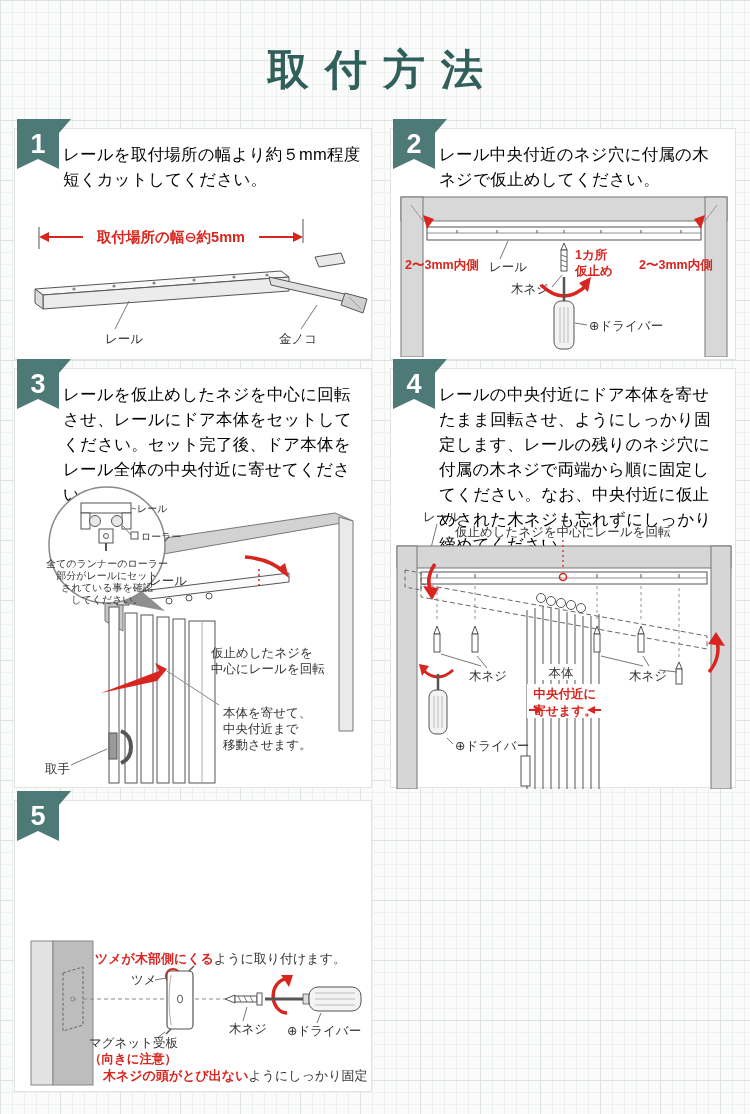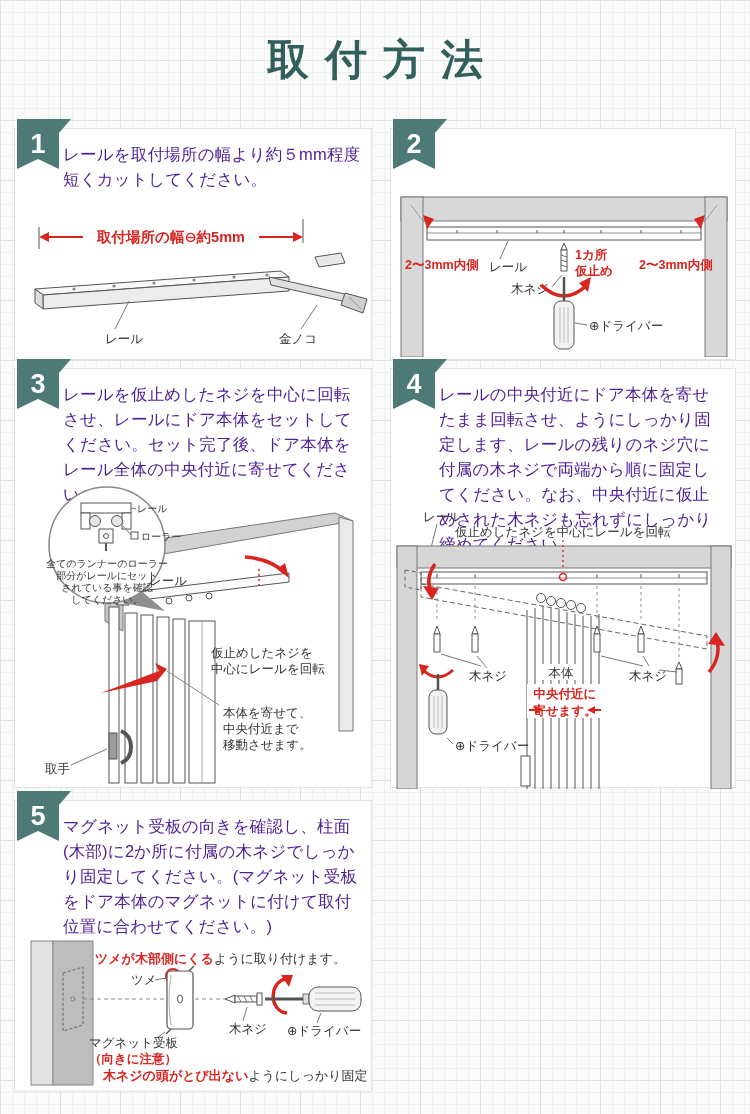--- a/index.html
+++ b/index.html
@@ -8,28 +8,28 @@
     position:relative;width:750px;height:1114px;overflow:hidden;
     background-color:#fafbfa;
     background-image:
       linear-gradient(to right,#dde4de 1px,transparent 1px),
       linear-gradient(to bottom,#dde4de 1px,transparent 1px),
       linear-gradient(to right,#eef2ee 1px,transparent 1px),
       linear-gradient(to bottom,#eef2ee 1px,transparent 1px);
     background-size:60px 60px,60px 60px,12px 12px,12px 12px;
   }
   h1.title{
-    margin:0;padding-top:32px;text-align:center;
+    margin:0;padding-top:42px;text-align:center;
     font-size:42px;font-weight:bold;color:#315f5c;
     letter-spacing:16px;text-indent:16px;
   }
   .card{position:absolute;background:#ffffff;border:1px solid #e2e4e2;box-sizing:border-box;}
   .card p.step-text{
     margin:13px 10px 0 48px;font-size:16.5px;line-height:1.52;
-    color:#4c1d95;letter-spacing:0.2px;word-break:break-all;
+    color:#000000;letter-spacing:0.2px;word-break:break-all;
   }
   .badge{position:absolute;left:2px;top:-10px;width:54px;height:50px;}
   .badge text{fill:#ffffff;font-size:27px;font-weight:bold;}
   svg.il{position:absolute;}
   svg text{font-family:"Liberation Sans","DejaVu Sans",sans-serif;fill:#333;}
   .red{fill:#d9251f;font-weight:bold;}
   .lbl{font-size:12.5px;}
   .sm{font-size:10px;}
 </style>
 </head>
@@ -77,20 +77,21 @@
       <line x1="298" y1="104" x2="282" y2="128" stroke="#777" stroke-width="1"></line>
       <text class="lbl" x="260" y="142">金ノコ</text>
     </svg>
   </div>
 
   <div class="card" style="left:390px;top:128px;width:346px;height:232px;">
     <svg class="badge" viewBox="0 0 54 50">
       <polygon points="0,0 54,0 42,14 42,50 21,40 0,50" fill="#4d7a77"></polygon>
       <text x="21" y="34" text-anchor="middle">2</text>
     </svg>
+    <p class="step-text">レール中央付近のネジ穴に付属の木ネジで仮止めしてください。</p>
     <svg class="il" style="left:0;top:60px;" width="346" height="168" viewBox="0 0 346 168">
       <g>
         <rect x="10" y="8" width="326" height="24" fill="#d8d8d8" stroke="#777" stroke-width="1"></rect>
         <rect x="10" y="8" width="22" height="160" fill="#d8d8d8" stroke="#777" stroke-width="1"></rect>
         <rect x="314" y="8" width="22" height="160" fill="#d8d8d8" stroke="#777" stroke-width="1"></rect>
         <line x1="32" y1="32" x2="20" y2="16" stroke="#999" stroke-width="1"></line>
         <line x1="314" y1="32" x2="326" y2="16" stroke="#999" stroke-width="1"></line>
       </g>
       <g>
         <rect x="36" y="38" width="274" height="13" fill="#ffffff" stroke="#555" stroke-width="1"></rect>
@@ -317,21 +318,20 @@
       </g>
       <text class="red" x="174" y="211" text-anchor="middle" font-size="12.5">寄せます。</text>
     </svg>
   </div>
 
   <div class="card" style="left:14px;top:800px;width:358px;height:292px;">
     <svg class="badge" viewBox="0 0 54 50">
       <polygon points="0,0 54,0 42,14 42,50 21,40 0,50" fill="#4d7a77"></polygon>
       <text x="21" y="34" text-anchor="middle">5</text>
     </svg>
-    <p class="step-text">マグネット受板の向きを確認し、柱面(木部)に2か所に付属の木ネジでしっかり固定してください。(マグネット受板をドア本体のマグネットに付けて取付位置に合わせてください。)</p>
     <svg class="il" style="left:4px;top:136px;" width="350" height="152" viewBox="0 0 350 152">
       <g>
         <rect x="12" y="4" width="22" height="144" fill="#e2e2e2" stroke="#888" stroke-width="1"></rect>
         <rect x="34" y="4" width="40" height="144" fill="#bdbdbd" stroke="#888" stroke-width="1"></rect>
         <polygon points="44,36 64,30 64,88 44,94" fill="none" stroke="#666" stroke-width="1" stroke-dasharray="3,2"></polygon>
         <circle cx="54" cy="62" r="2" fill="none" stroke="#666" stroke-dasharray="2,1"></circle>
       </g>
       <line x1="64" y1="62" x2="300" y2="62" stroke="#888" stroke-width="1" stroke-dasharray="4,3"></line>
       <text x="76" y="26" font-size="13"><tspan class="red">ツメが木部側にくる</tspan><tspan fill="#333">ように取り付けます。</tspan></text>
       <text class="lbl" x="112" y="47">ツメ</text>

